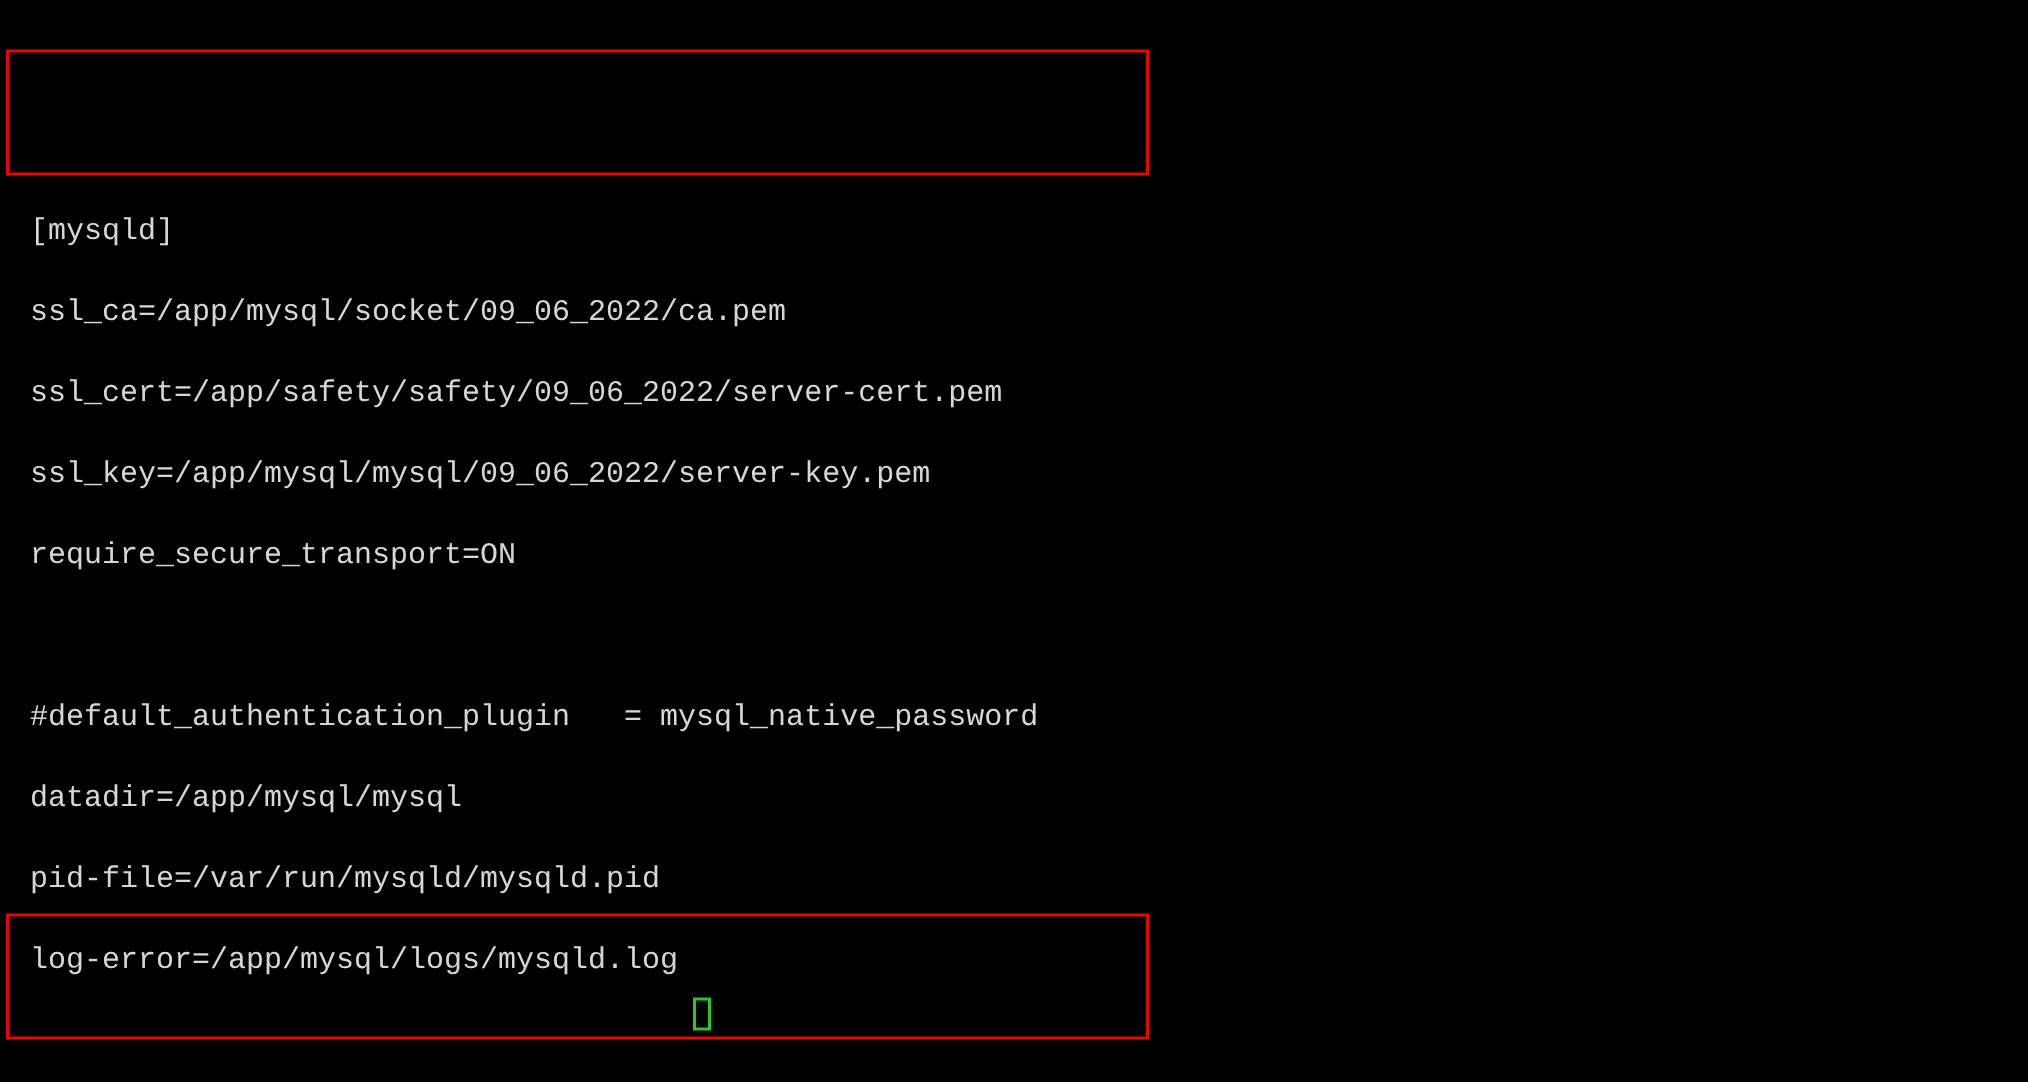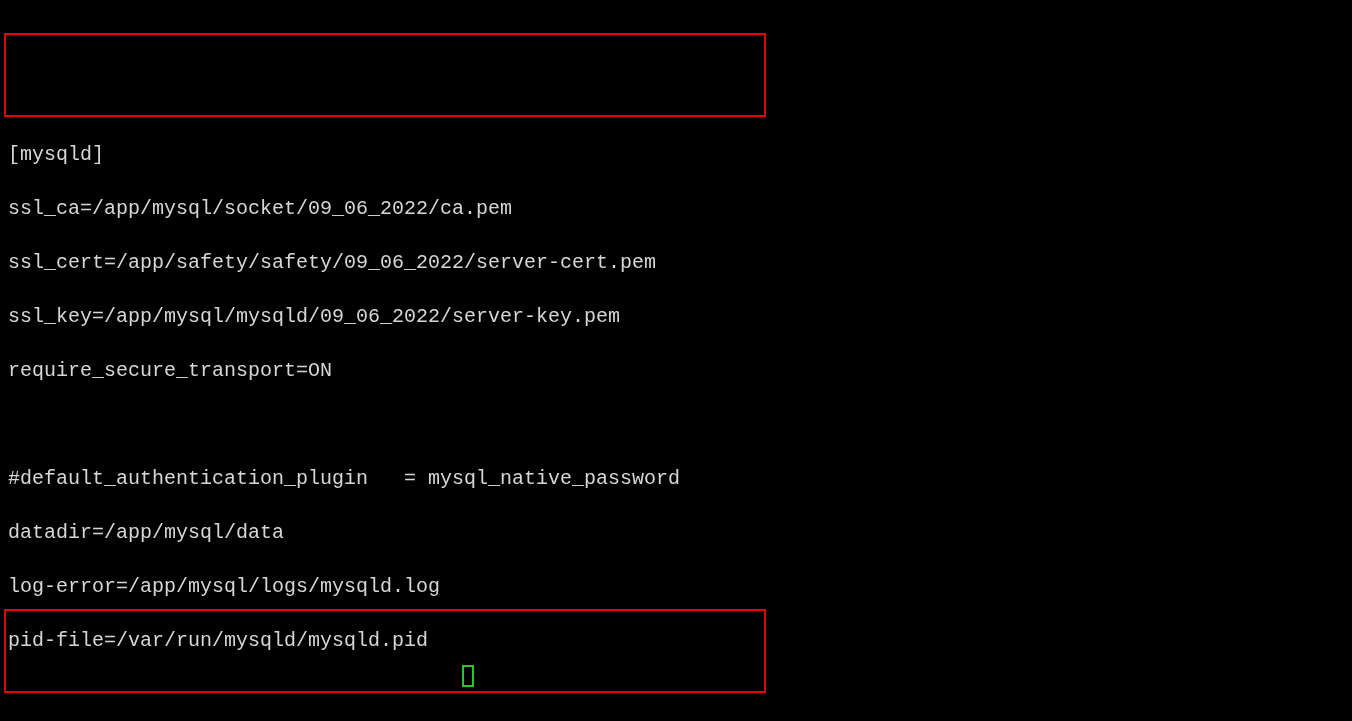--- a/index.html
+++ b/index.html
@@ -16,20 +16,21 @@
     color: #d6d6d6;
     padding: 6px 8px;
     line-height: 1.35;
     white-space: pre;
     overflow: hidden;
     position: relative;
   }
   .line {
     display: block;
     position: relative;
+    margin-left: 12px;
   }
   .redbox1 {
     position: absolute;
     border: 2px solid #e40606;
     left: 4px;
     top: 33px;
     width: 762px;
     height: 84px;
     pointer-events: none;
   }
@@ -54,27 +55,27 @@
 </style>
 </head>
 <body>
 
 
 
 <div>
 <span class="line">[mysqld]</span>
 <span class="line">ssl_ca=/app/mysql/socket/09_06_2022/ca.pem</span>
 <span class="line">ssl_cert=/app/safety/safety/09_06_2022/server-cert.pem</span>
-<span class="line">ssl_key=/app/mysql/mysqld/09_06_2022/server-key.pem</span>
+<span class="line">ssl_key=/app/mysql/mysql/09_06_2022/server-key.pem</span>
 <span class="line">require_secure_transport=ON</span>
 <span class="line">&nbsp;</span>
 <span class="line">#default_authentication_plugin   = mysql_native_password</span>
-<span class="line">datadir=/app/mysql/data</span>
+<span class="line">datadir=/app/mysql/mysql</span>
+<span class="line">pid-file=/var/run/mysqld/mysqld.pid</span>
 <span class="line">log-error=/app/mysql/logs/mysqld.log</span>
-<span class="line">pid-file=/var/run/mysqld/mysqld.pid</span>
 
 
 
 
 
 
 
 
 
 

